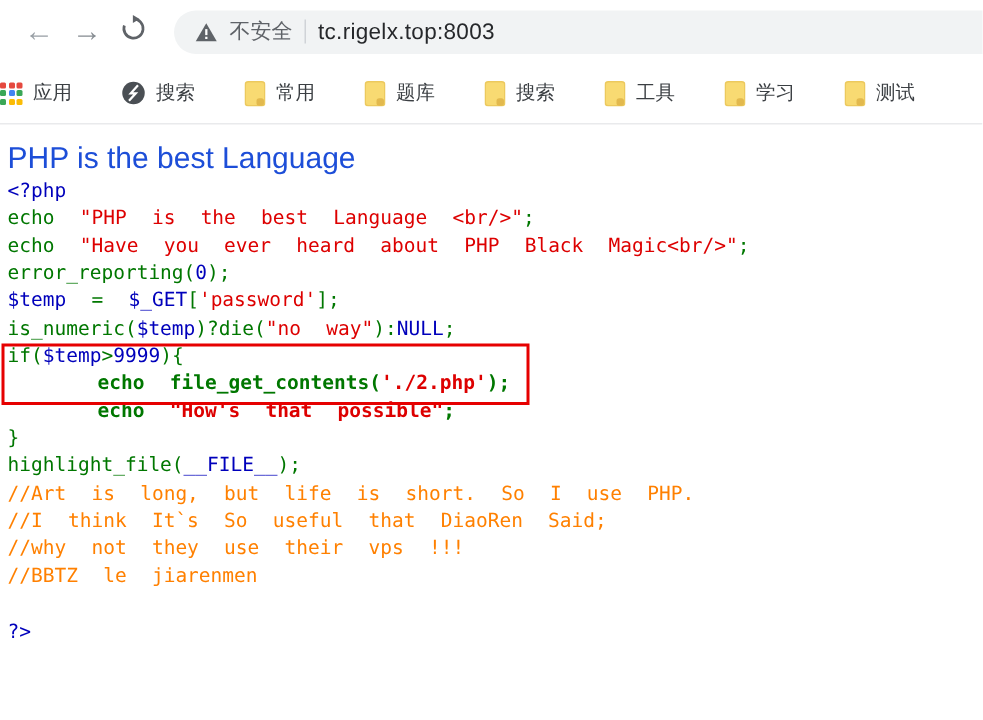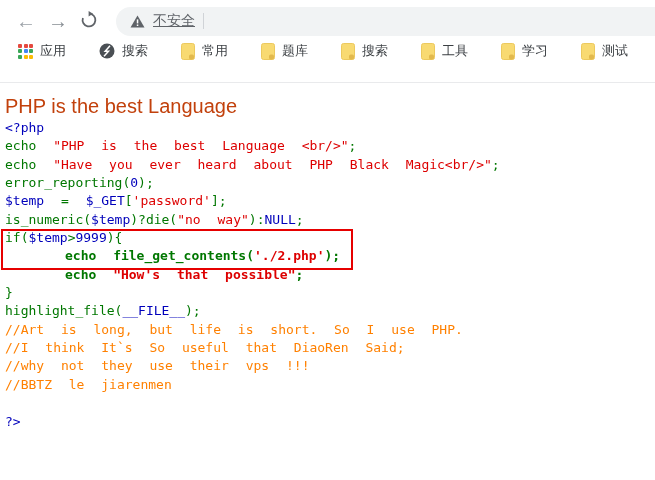--- a/index.html
+++ b/index.html
@@ -8,37 +8,37 @@
 
   
   .toolbar { height:42px; display:flex; align-items:center; padding-left:10px; background:#fff; }
   .nav-btn { width:32px; text-align:center; font-size:20px; line-height:1; cursor:pointer; user-select:none; }
   .back-btn    { color:#9aa0a6; }
   .forward-btn { color:#878d93; }
   .reload-btn  { width:30px; display:flex; justify-content:center; }
   .omnibox { flex:1; height:29px; background:#f1f3f4; border-radius:15px;
              margin-left:12px; margin-right:-16px; display:flex; align-items:center;
              padding:0 14px; gap:8px; }
-  .sec-label { font-size:14px; color:#5f6368;text-decoration:underline; }
+  .sec-label { font-size:14px; color:#5f6368; }
   .omni-divider { width:1px; height:16px; background:#d0d3d7; }
   .url-text { font-size:15px; color:#26282b; letter-spacing:.2px; }
 
   
-  .bookmarks { height:41px; display:flex; align-items:flex-start; padding-left:18px;
+  .bookmarks { height:41px; display:flex; align-items:center; padding-left:0;
                gap:33px; border-bottom:1px solid #e9eaec; background:#fff; }
   .bm { display:flex; align-items:center; gap:7px; cursor:pointer; }
   .bm-label { font-size:13px; color:#3b3f43; }
   .bm-ic { display:inline-flex; }
   .apps { width:15px; height:15px; display:grid; grid-template-columns:repeat(3,4px);
           grid-template-rows:repeat(3,4px); gap:1.5px; }
   .apps i { display:block; border-radius:1px; }
 
   
   .content { padding:10px 0 0 5px; }
-  .page-heading { font-size:20px; font-weight:400; color:#c2410c; line-height:26px; }
+  .page-heading { font-size:20px; font-weight:400; color:#1d4ed8; line-height:26px; }
   .php-code { font-family:"DejaVu Sans Mono","Liberation Mono",monospace;
               font-size:13px; line-height:18.35px; word-spacing:9px; white-space:pre; }
   .code-line.ind { padding-left:60px;font-weight:bold; }
 
   .highlight-box { position:absolute; left:1px; top:229px; width:352px; height:41px;
                    border:2px solid #e60000; pointer-events:none; }
 </style>
 </head>
 <body>
 
@@ -56,20 +56,21 @@
   <div class="omnibox">
     <span style="display:inline-flex;">
       <svg width="15" height="13" viewBox="0 0 15 13">
         <path d="M7.5 0.5 L14.5 12.5 H0.5 Z" fill="#5f6368"></path>
         <rect x="6.8" y="4.4" width="1.5" height="4" fill="#fff"></rect>
         <rect x="6.8" y="9.5" width="1.5" height="1.5" fill="#fff"></rect>
       </svg>
     </span>
     <span class="sec-label">不安全</span>
     <span class="omni-divider"></span>
+    <span class="url-text">tc.rigelx.top:8003</span>
   </div>
 </div>
 
 <div class="bookmarks">
     <div class="bm">
       <span class="bm-ic apps">
         <i style="background: rgb(229, 73, 63);"></i>
         <i style="background: rgb(229, 73, 63);"></i>
         <i style="background: rgb(229, 73, 63);"></i>
         <i style="background: rgb(58, 167, 87);"></i>

